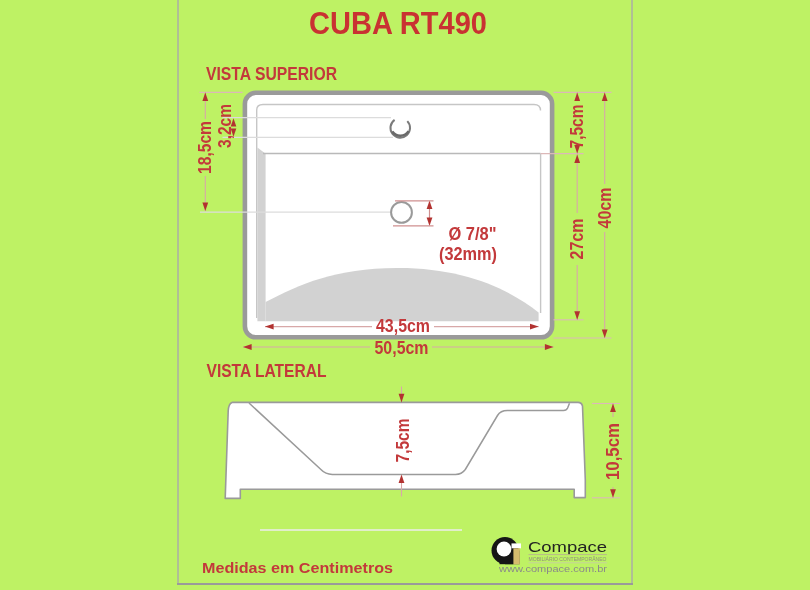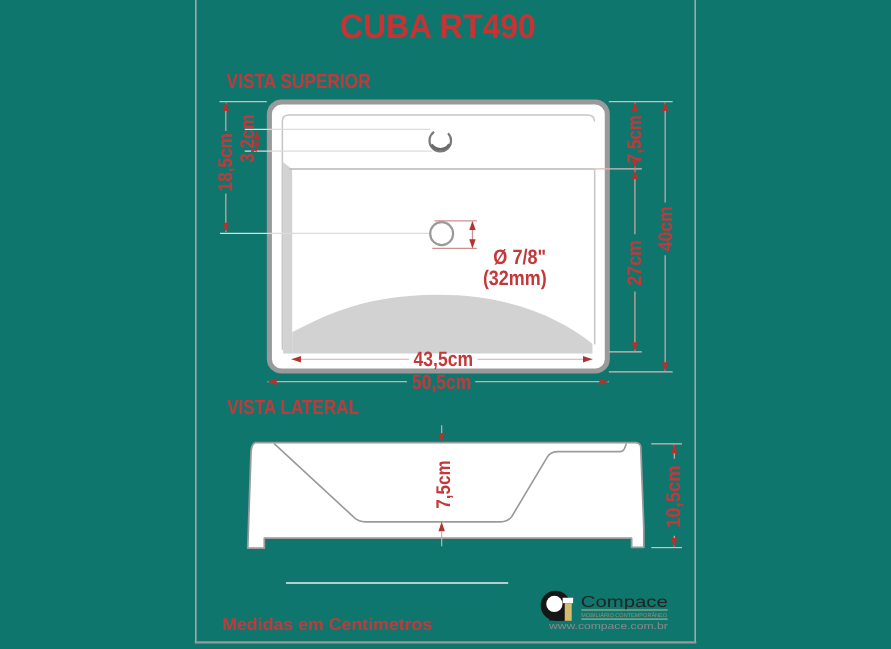--- a/index.html
+++ b/index.html
@@ -1,16 +1,16 @@
 <!DOCTYPE html>
 <html><head>
 <meta charset="utf-8">
 <style>
   html,body{margin:0;padding:0;background:#ffffff;}
-  .page{position:relative;width:810px;height:590px;background:#0f766e;overflow:hidden;
+  .page{position:relative;width:810px;height:590px;background:#bef264;overflow:hidden;
         font-family:"Liberation Sans",sans-serif;}
   svg{position:absolute;left:0;top:0;}
   text{font-family:"Liberation Sans",sans-serif;}
 </style>
 </head>
 <body>
 <div class="page">
 <svg width="810" height="590" viewBox="0 0 810 590">
 
 <line x1="178" y1="0" x2="178" y2="584" stroke="#aaaaaa" stroke-width="1.4"></line>

